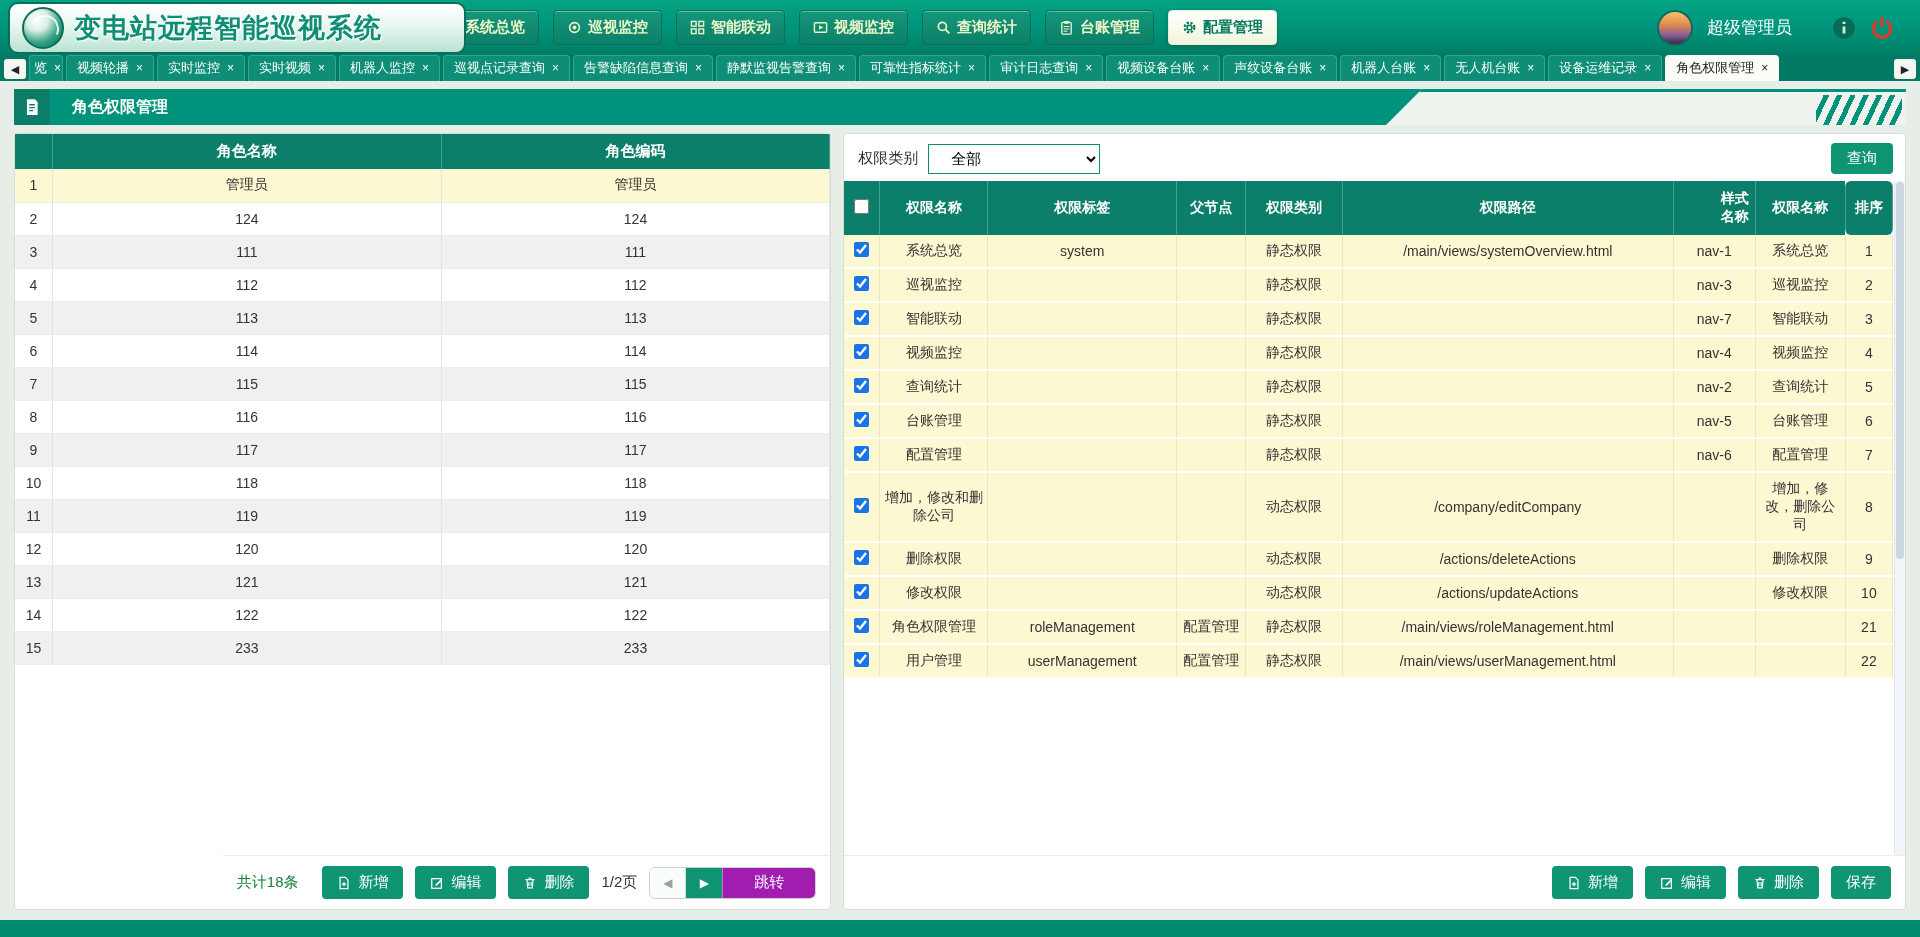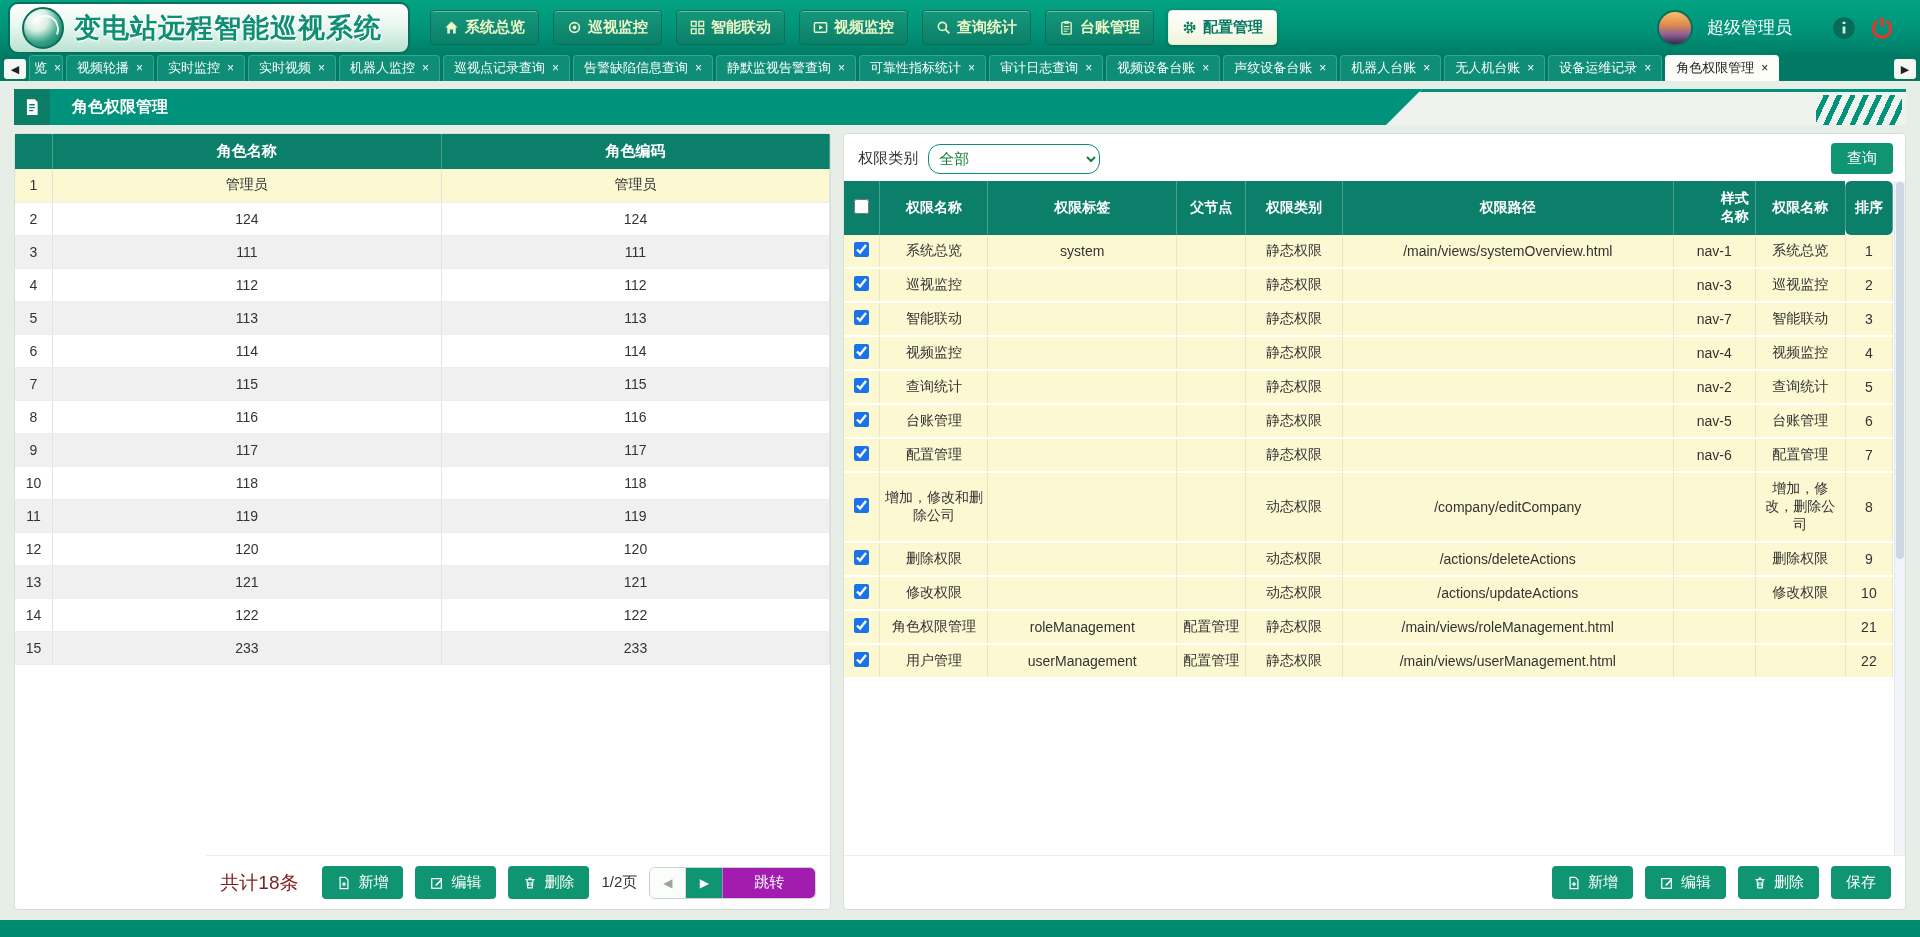--- a/index.html
+++ b/index.html
@@ -3,21 +3,21 @@
 <meta charset="utf-8">
 <style>
   * { margin:0; padding:0; box-sizing:border-box; }
   html,body { width:1920px; height:937px; overflow:hidden; }
   body { font-family:"Liberation Sans","DejaVu Sans",sans-serif; background:#e6eee7; position:relative; }
   svg { fill:currentColor; display:block; }
 
   
   .topbar { height:55px; background:linear-gradient(180deg,#03a383 0%,#00947a 55%,#007d66 100%);
     display:flex; align-items:center; position:relative; }
-  .logo-panel { position:absolute; left:8px; top:2px; width:402px; height:52px; border-radius:10px;
+  .logo-panel { position:absolute; left:8px; top:2px; width:458px; height:52px; border-radius:10px;
     background:linear-gradient(180deg,#ffffff 0%,#e9f7f0 45%,#b9e2d2 100%);
     border:2px solid #0a6f5a; display:flex; align-items:center; gap:10px; padding:0 12px; z-index:2; }
   .logo-circle { width:42px; height:42px; border-radius:50%;
     background:radial-gradient(circle at 34% 28%, #ffffff 0%, #d9efe4 30%, #35a186 62%, #0a6f58 100%);
     border:2px solid #0a6f58; position:relative; flex:0 0 auto; }
   .logo-circle::after { content:""; position:absolute; left:7px; top:6px; width:24px; height:24px;
     border-radius:50%; border:2px solid rgba(255,255,255,.85); border-left-color:transparent; border-bottom-color:transparent; transform:rotate(-20deg); }
   .app-title { font-size:27px; font-weight:bold; color:#0e8f73; letter-spacing:1px; white-space:nowrap;
     text-shadow:0 0 2px #fff,0 0 4px #fff,1px 1px 0 #fff; }
   .nav { display:flex; gap:14px; margin-left:430px; align-items:center; }
@@ -69,37 +69,37 @@
   
   .roles-table th:nth-child(1){width:4.6%;} .roles-table th:nth-child(2){width:47.7%;} .roles-table th:nth-child(3){width:47.7%;}
   .roles-table td { border-right:1px solid #e3e3e3; border-bottom:1px solid #ededed; height:33px; }
   .roles-table tr.odd td { background:#ffffff; }
   .roles-table tr.even td { background:#f0f0f0; }
   .roles-table tr.selected td { background:#fcf8d2; }
   .roles-filler { flex:1; background:#fff;
     background-image:linear-gradient(#e5e5e5,#e5e5e5),linear-gradient(#e5e5e5,#e5e5e5);
     background-repeat:no-repeat; background-size:1px 100%,1px 100%; background-position:4.6% 0,52.3% 0; }
   .panel-footer { flex:0 0 auto; display:flex; align-items:center; gap:12px; padding:10px 14px; border-top:1px solid #eceeec; }
-  .total-text { font-size:19px; color:#7f1d1d; }
+  .total-text { font-size:15px; color:#15803d; }
   .btn { display:inline-flex; align-items:center; gap:7px; background:#0f9572; color:#fff; font-size:15px;
     border:none; border-radius:4px; padding:7px 15px; cursor:pointer; white-space:nowrap; }
   .btn svg { width:14px; height:14px; }
   .page-text { font-size:15px; color:#333; white-space:nowrap; }
   .pager { display:inline-flex; border:1px solid #c9d2cc; border-radius:6px; overflow:hidden; height:32px; }
   .pager .pg { width:36px; display:flex; align-items:center; justify-content:center; font-size:12px; cursor:pointer; }
   .pager .prev { background:#fbfdfb; color:#9aa59e; border-right:1px solid #d7ded9; }
   .pager .next { background:#0f9572; color:#fff; }
   .pager .jump { background:#a21caf; color:#fff; font-size:15px; padding:0 31px; display:flex; align-items:center;
     border-left:1px solid rgba(255,255,255,.4); cursor:pointer; }
 
   
   .filter-row { display:flex; align-items:center; gap:10px; padding:9px 12px 7px 14px; flex:0 0 auto; }
   .filter-label { font-size:15px; color:#333; }
-  .filter-select { width:172px; height:30px; border:1px solid #0a8f75; border-radius:12px; background:#fff;
-    font-size:15px; color:#15803d; padding:0 6px; font-family:inherit; }
+  .filter-select { width:172px; height:30px; border:1px solid #0a8f75; border-radius:0; background:#fff;
+    font-size:15px; color:#000000; padding:0 18px; font-family:inherit; }
   .btn-search { margin-left:auto; padding:6px 16px; }
   .perm-body { flex:1; position:relative; min-height:0; padding-right:12px; display:flex; flex-direction:column; }
   .perm-table th { font-size:14px; padding:9px 3px; }
   .perm-table th:nth-child(1){width:3.4%;} .perm-table th:nth-child(2){width:10.3%;}
   .perm-table th:nth-child(3){width:18%;}  .perm-table th:nth-child(4){width:6.6%;}
   .perm-table th:nth-child(5){width:9.2%;} .perm-table th:nth-child(6){width:31.6%;}
   .perm-table th:nth-child(7){width:7.8%;padding-left:44px;} .perm-table th:nth-child(8){width:8.6%;}
   .perm-table th:nth-child(9){width:4.5%;border-radius:6px;}
   .perm-table td { background:#fcf8d2; border-right:1px solid rgba(0,0,0,.07); border-bottom:2px solid #fff; }
   .perm-table td.c-name { color:#333; }

